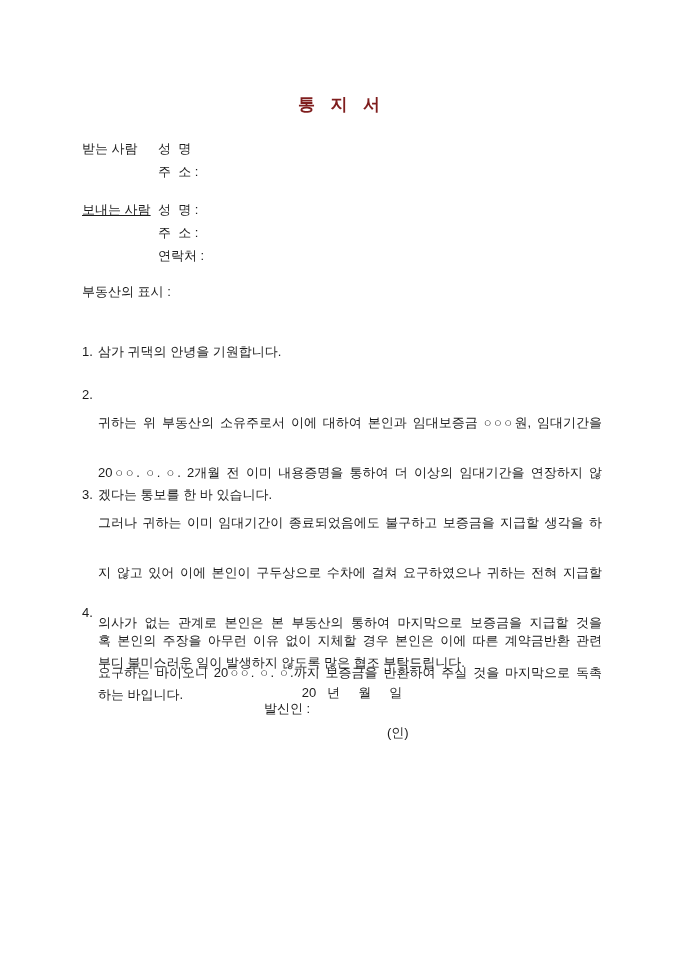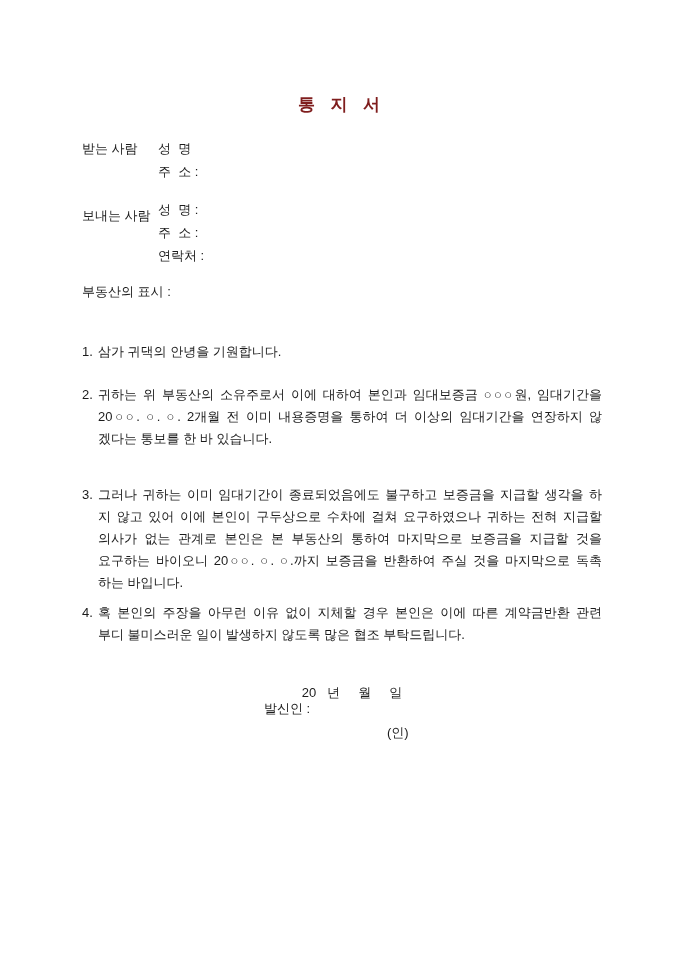--- a/index.html
+++ b/index.html
@@ -43,20 +43,21 @@
     top: 0;
     width: 16px;
   }
   .para .pbody {
     margin-left: 16px;
   }
   .ln { text-align: left; }
   .ln.j {
     text-align: justify;
     text-align-last: justify;
+    margin-top: 28px;
   }
   .date-line {
     position: absolute;
     top: 684px;
     left: 0;
     width: 100%;
     text-align: center;
     white-space: pre;
     padding-left: 12px;
   }
@@ -65,21 +66,21 @@
 <body>
 
 <div class="page">
 
   <h1 class="doc-title">통  지  서</h1>
 
   <span class="pos" style="left:82px; top:141px;">받는 사람</span>
   <span class="pos" style="left:158px; top:141px;">성  명</span>
   <span class="pos" style="left:158px; top:164px;">주  소 :</span>
 
-  <span class="pos" style="left:82px; top:208px;">보내는 사람</span>
+  <span class="pos" style="left:82px; top:202px;text-decoration:underline;">보내는 사람</span>
   <span class="pos" style="left:158px; top:202px;">성  명 :</span>
   <span class="pos" style="left:158px; top:225px;">주  소 :</span>
   <span class="pos" style="left:158px; top:248px;">연락처 :</span>
 
   <span class="pos" style="left:82px; top:284px;">부동산의 표시 :</span>
 
   <div class="para" style="top:341px;">
     <span class="num">1.</span>
     <div class="pbody">
       <div class="ln">삼가 귀댁의 안녕을 기원합니다.</div>

